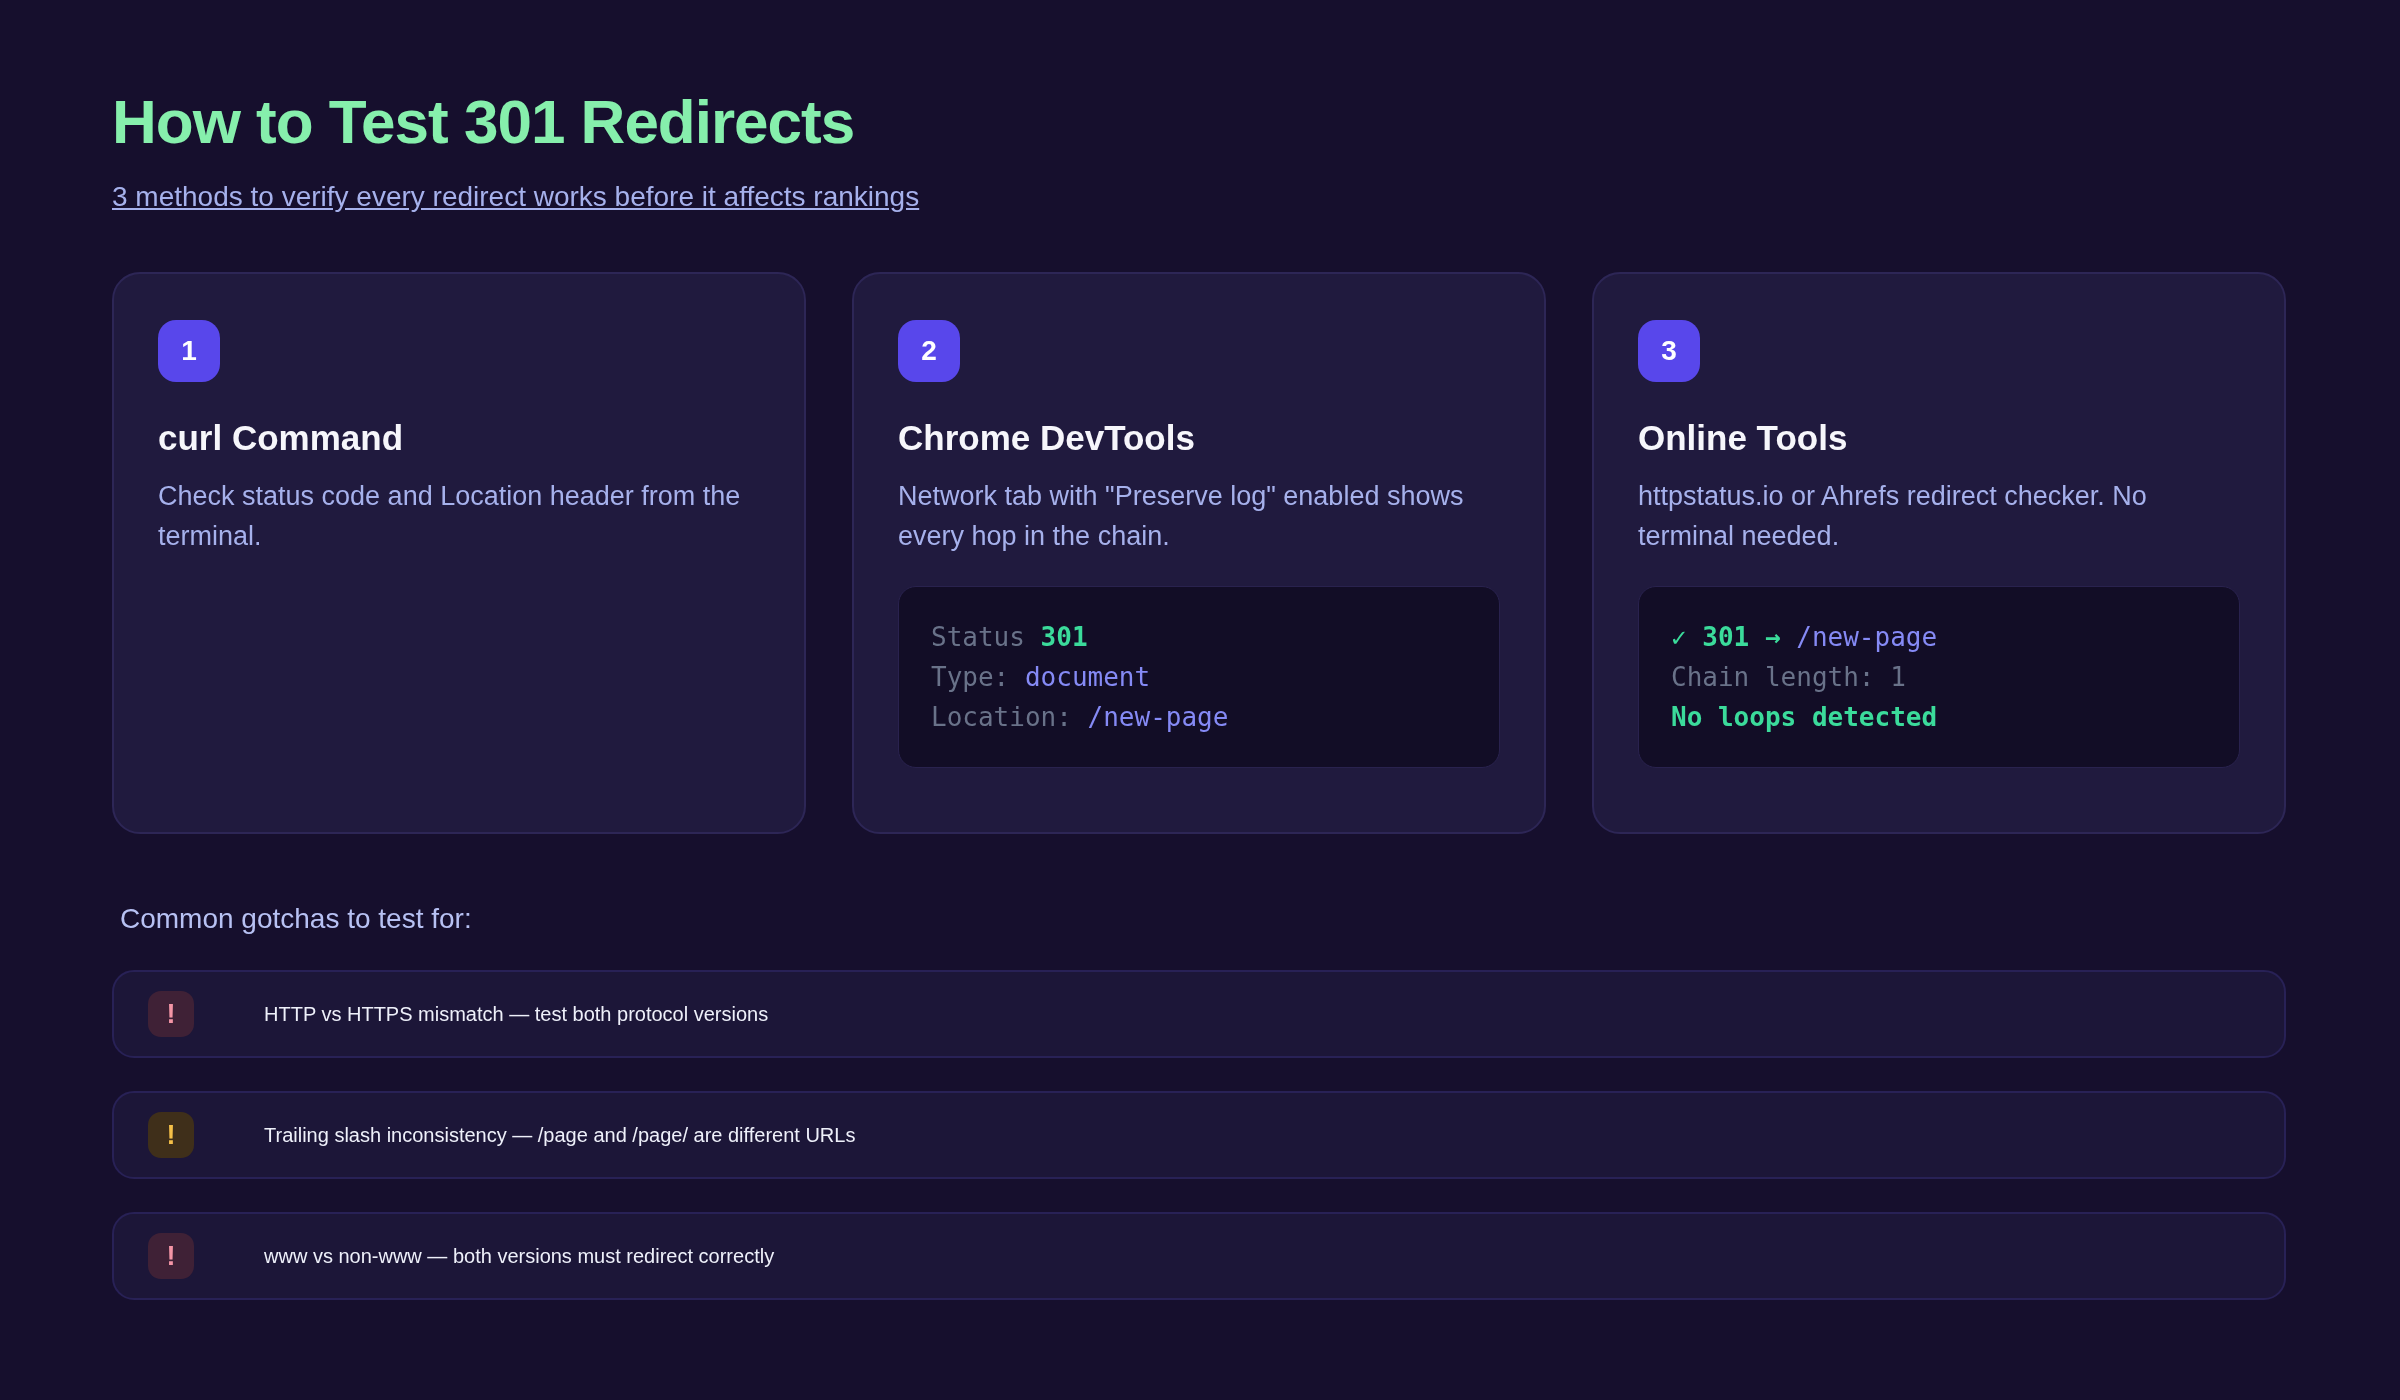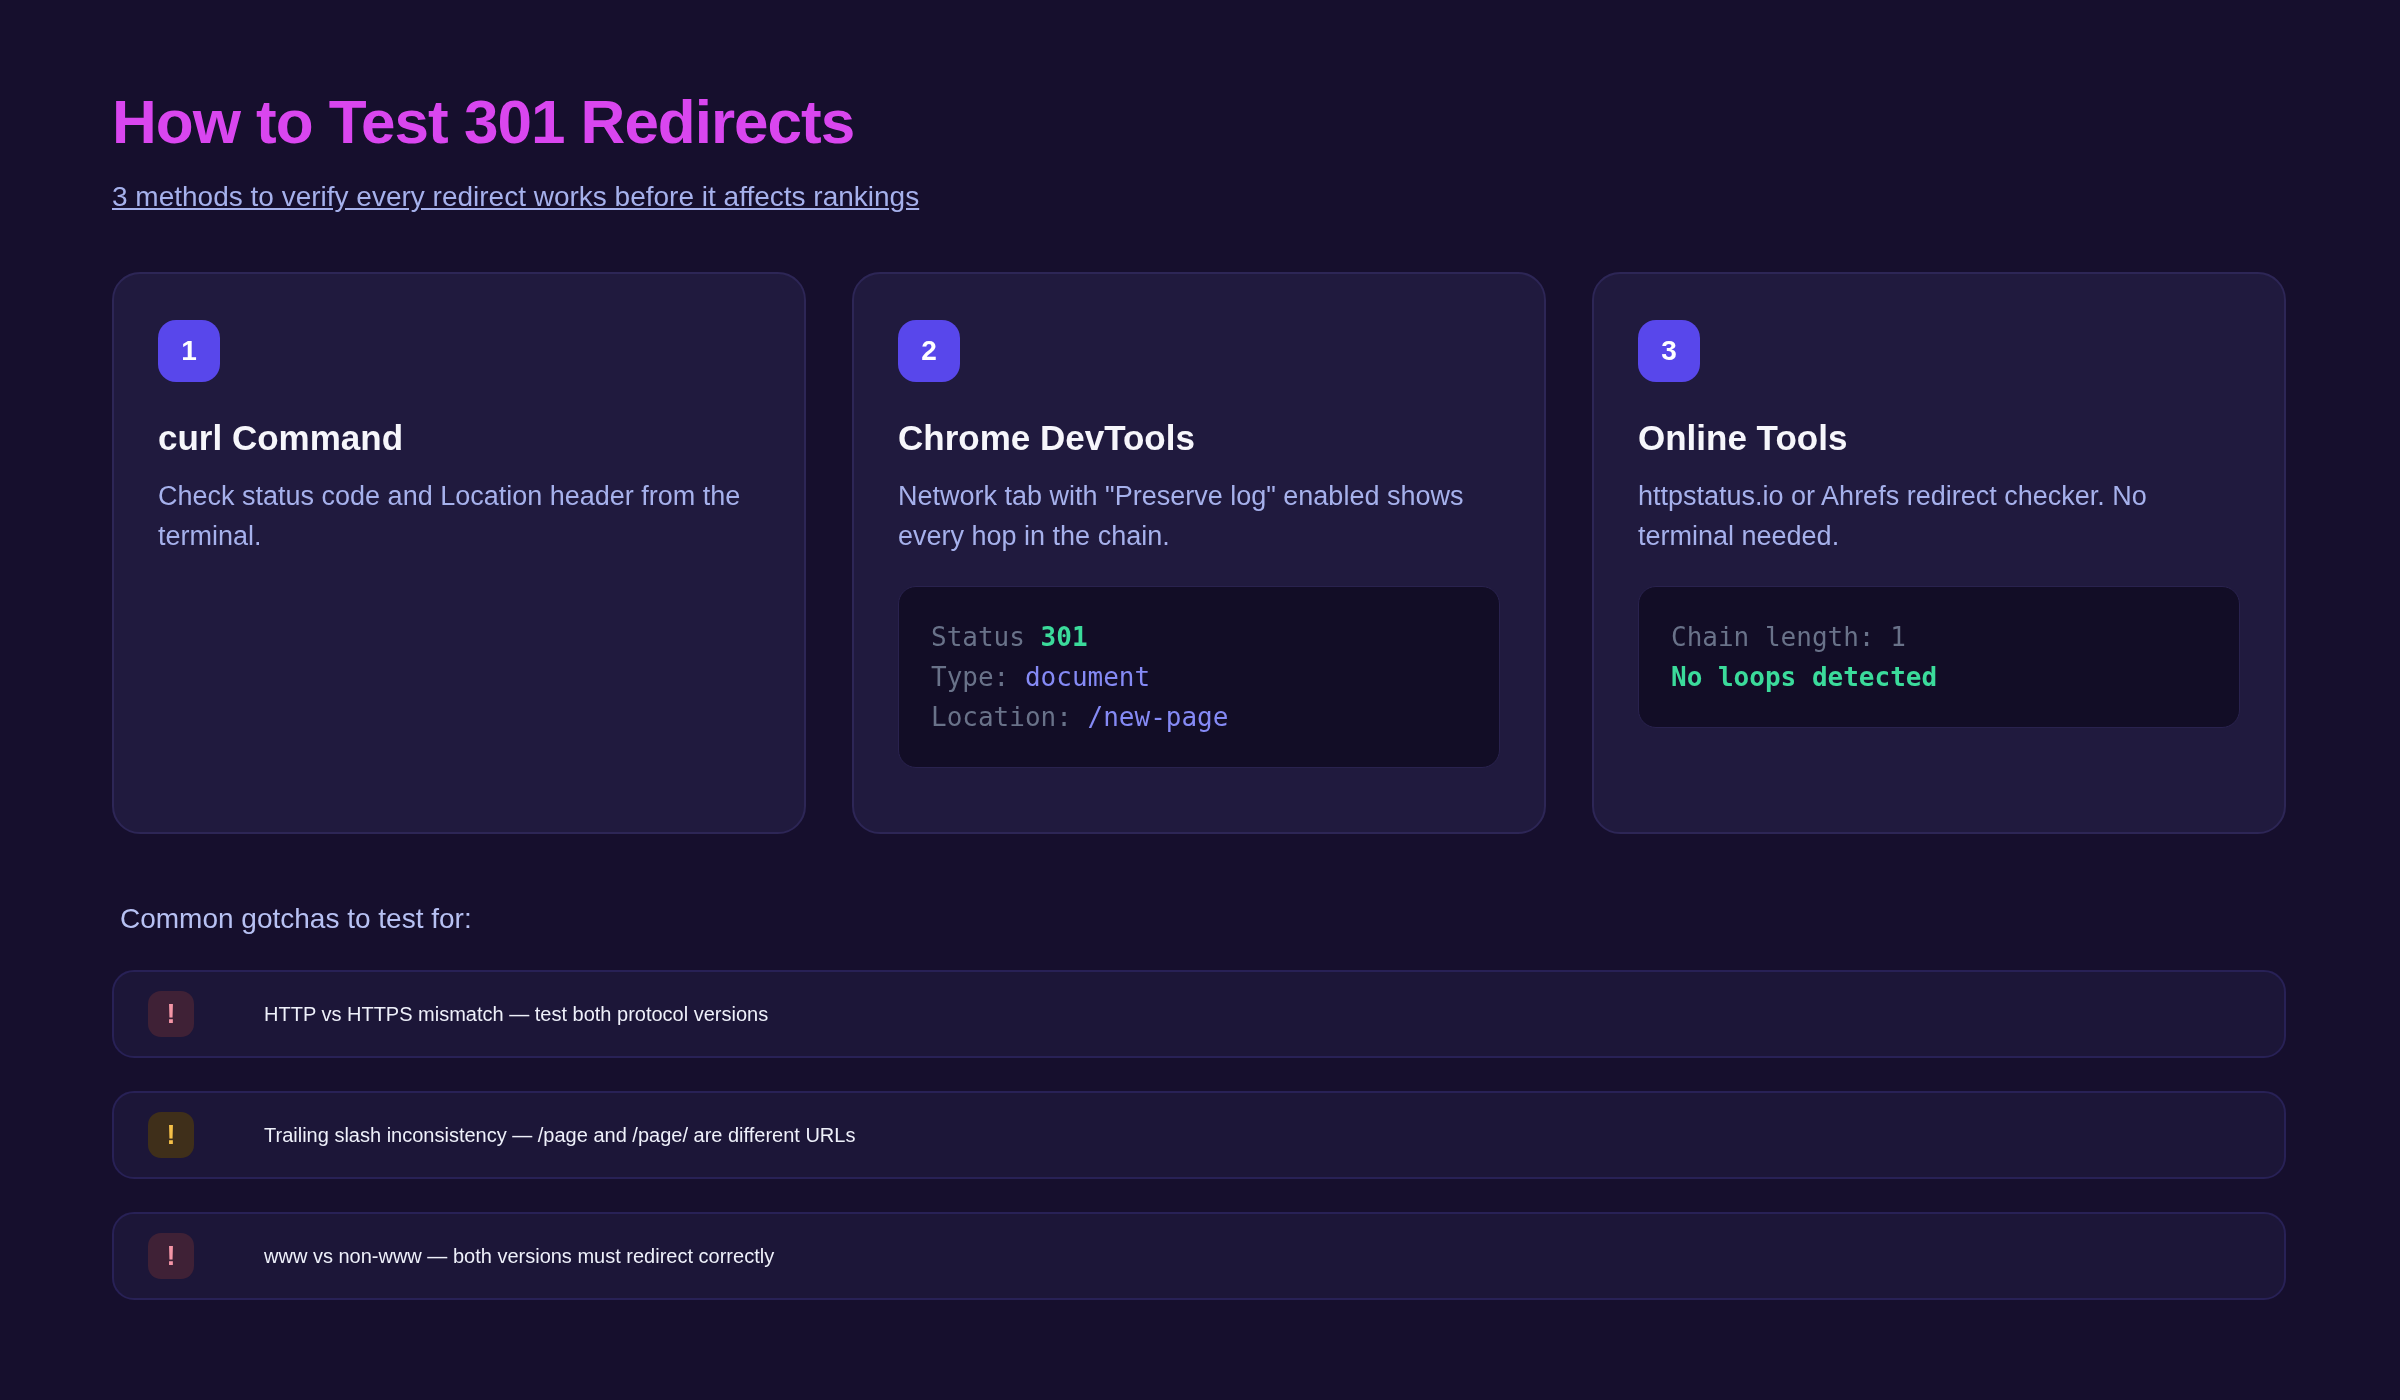--- a/index.html
+++ b/index.html
@@ -16,21 +16,21 @@
     width: 2400px;
     height: 1400px;
     padding: 88px 114px 0 112px;
   }
   .page-title {
     margin: 0;
     font-size: 62px;
     line-height: 68px;
     font-weight: 800;
     letter-spacing: -1px;
-    color: #d946ef;
+    color: #86efac;
   }
   .page-subtitle {
     margin: 22px 0 0 0;
     font-size: 28px;
     line-height: 38px;
     color: #a6b1ec;
     text-decoration: underline;
   }
   .methods-grid {
     margin-top: 56px;
@@ -157,20 +157,21 @@
           <div class="code-line"><span class="tok-gray">Type: </span><span class="tok-purple">document</span></div>
           <div class="code-line"><span class="tok-gray">Location: </span><span class="tok-purple">/new-page</span></div>
         </div>
     </section>
 
     <section class="method-card">
       <div class="step-badge">3</div>
       <h2 class="method-title">Online Tools</h2>
       <p class="method-desc">httpstatus.io or Ahrefs redirect checker. No terminal needed.</p>
       <div class="code-block">
+          <div class="code-line"><span class="tok-green">✓ 301 → </span><span class="tok-purple">/new-page</span></div>
           <div class="code-line"><span class="tok-gray">Chain length: 1</span></div>
           <div class="code-line"><span class="tok-green">No loops detected</span></div>
         </div>
     </section>
 
   </div>
 
   <p class="gotchas-heading">Common gotchas to test for:</p>
 
   <div class="gotchas-list">

